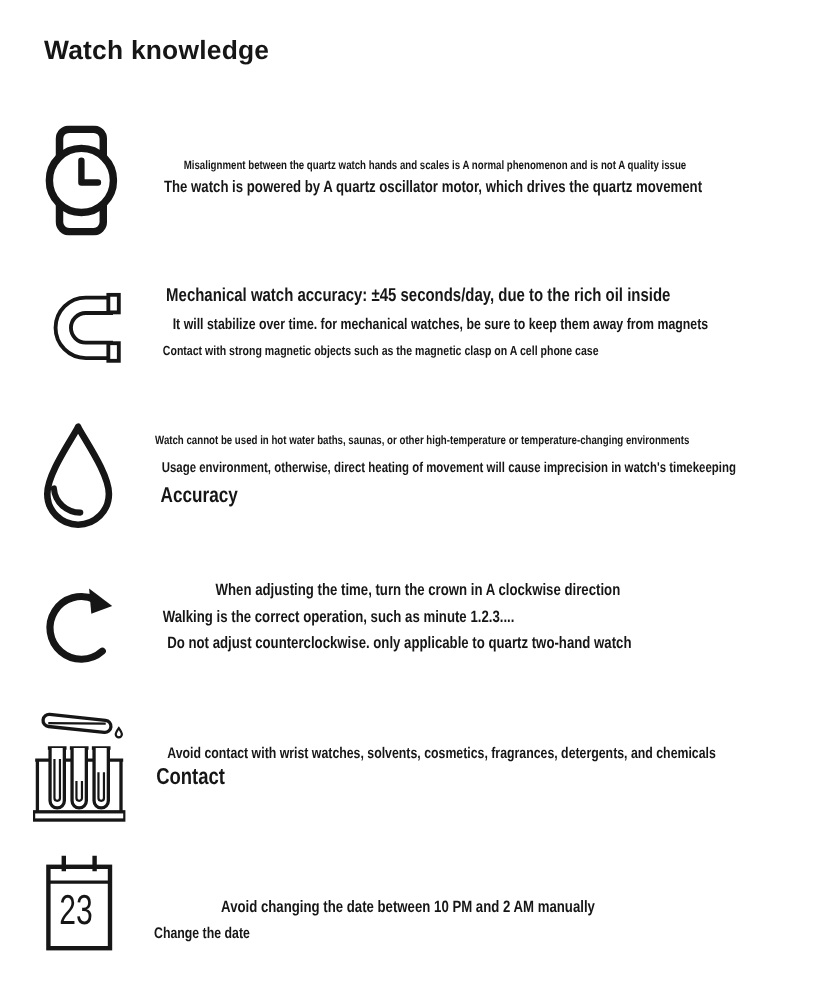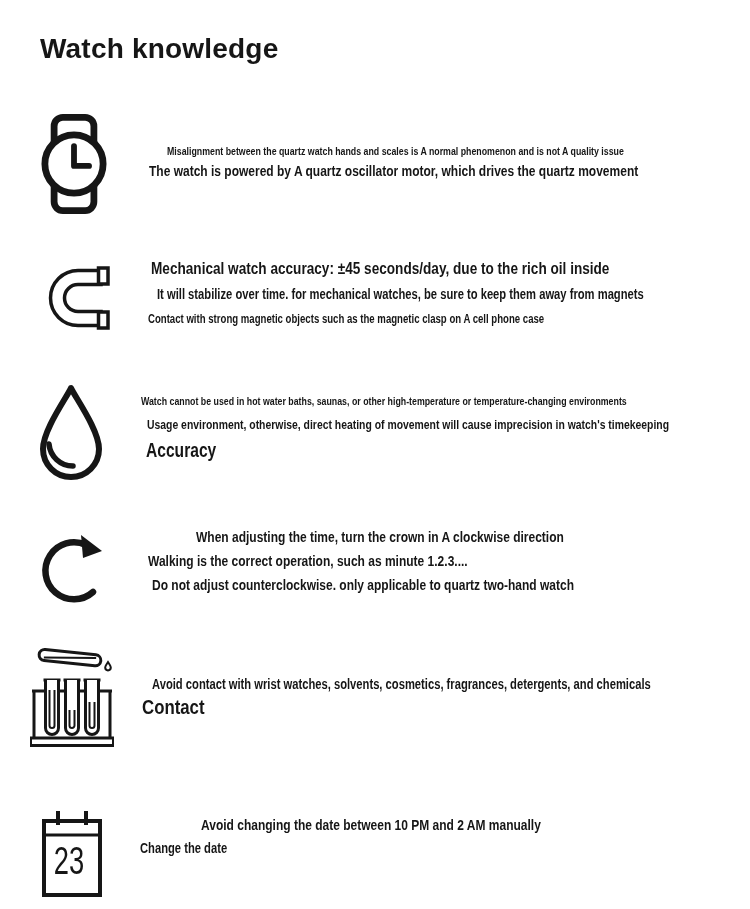--- a/index.html
+++ b/index.html
@@ -2,21 +2,21 @@
 <html><head>
 <meta charset="utf-8">
 <style>
   html,body{margin:0;padding:0;background:#ffffff;}
   .canvas{
     position:relative;width:750px;height:909px;background:#ffffff;
     font-family:"Liberation Sans",sans-serif;color:#161616;overflow:hidden;
   }
   .title{
     position:absolute;left:40px;top:33px;margin:0;
-    font-size:28px;font-weight:700;letter-spacing:.2px;white-space:nowrap;
+    font-size:24px;font-weight:700;letter-spacing:.2px;white-space:nowrap;
   }
   .line{
     position:absolute;margin:0;white-space:nowrap;font-weight:700;line-height:1.2;
     transform:scaleX(.8);transform-origin:0 0;
   }
   .t-xs{font-size:11px;}
   .t-sm{font-size:12px;}
   .t-13{font-size:13px;}
   .t-md{font-size:14px;}
   .t-base{font-size:15px;}
@@ -94,21 +94,21 @@
       <path d="M55.5 36 V84 A6.5 6.5 0 0 0 68.5 84 V36" fill="#ffffff" stroke-width="3"></path>
       <path d="M19.5 46 V81.5 A2.5 2.5 0 0 0 24.5 81.5 V46" stroke-width="2"></path>
       <path d="M39.5 66 V81.5 A2.5 2.5 0 0 0 44.5 81.5 V66" stroke-width="2"></path>
       <path d="M59.5 58 V81.5 A2.5 2.5 0 0 0 64.5 81.5 V58" stroke-width="2"></path>
       <rect x="0.5" y="94" width="83" height="7.5" fill="#ffffff" stroke-width="3"></rect>
     </svg>
   </div>
   <div class="line t-md" style="left:152px;top:676px">Avoid contact with wrist watches, solvents, cosmetics, fragrances, detergents, and chemicals</div>
   <div class="line t-xxl" style="left:142px;top:694px">Contact</div>
 
-  <div class="icon" style="left:40px;top:809px;width:64px;height:90px">
+  <div class="icon" style="left:40px;top:776px;width:64px;height:90px">
     <svg viewBox="0 0 64 90" fill="none" stroke="#161616">
       <rect x="4" y="12" width="56" height="74" fill="#ffffff" stroke-width="4"></rect>
       <path d="M4 26 H60" stroke-width="3"></path>
       <path d="M18 2 V16 M46 2 V16" stroke-width="4"></path>
     </svg>
     <span class="cal-day">23</span>
   </div>
   <div class="line t-base" style="left:201px;top:816px">Avoid changing the date between 10 PM and 2 AM manually</div>
   <div class="line t-md" style="left:140px;top:840px">Change the date</div>
 

